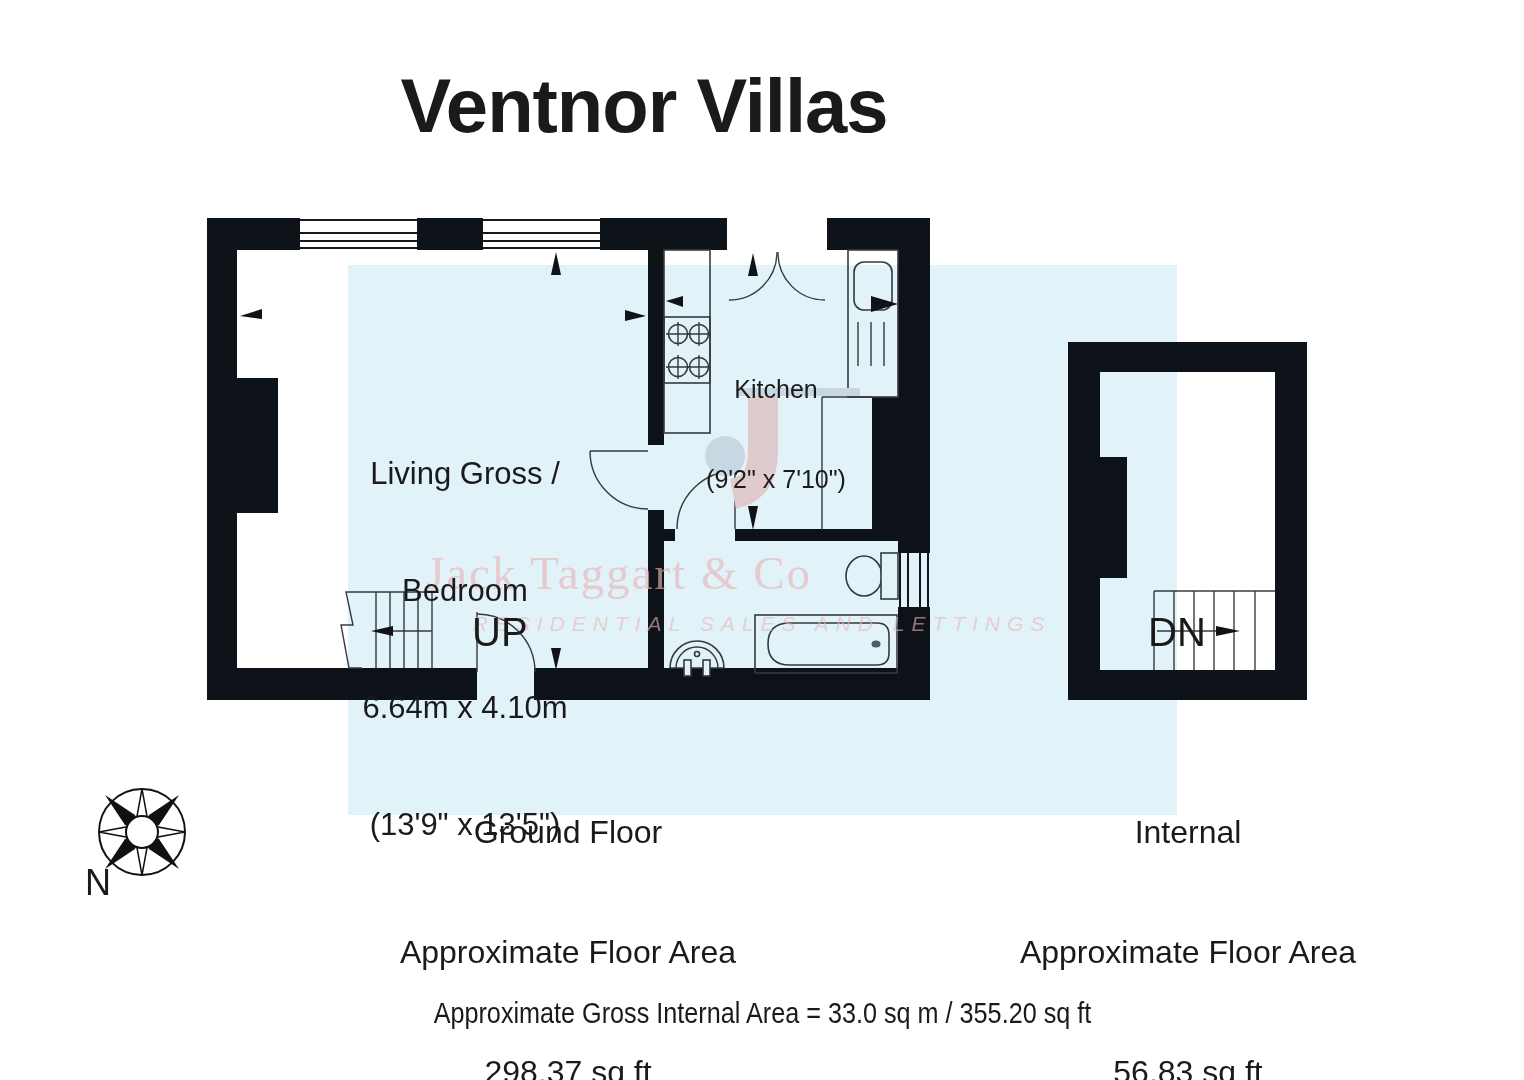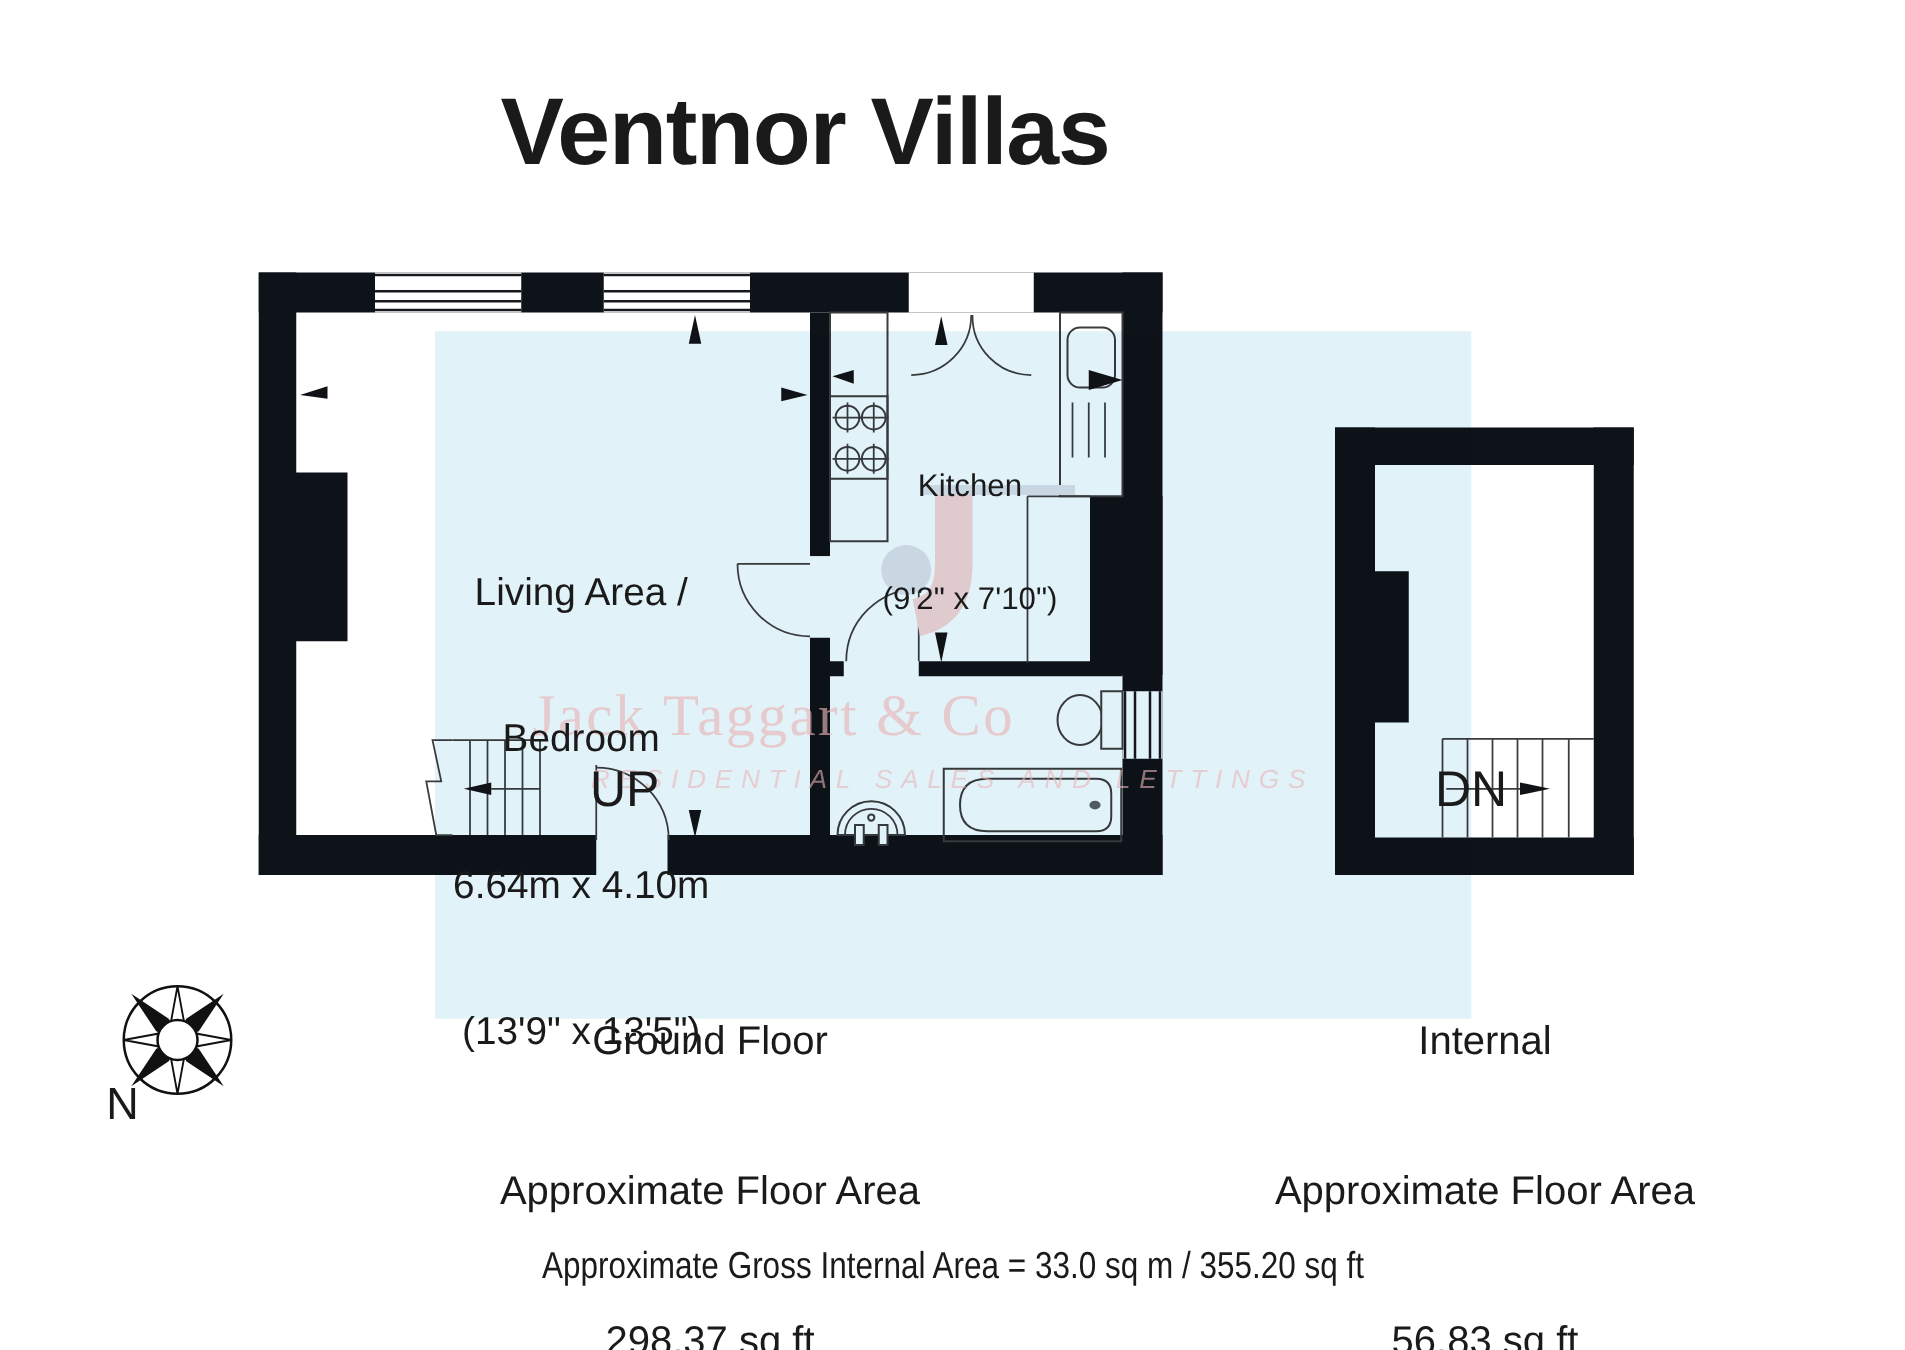--- a/index.html
+++ b/index.html
@@ -165,21 +165,21 @@
 
     <rect x="348" y="265" width="829" height="550" style="mix-blend-mode:multiply" fill="#e2f2f9"></rect>
   </svg>
 
   <div class="txt wm-brand">Jack Taggart &amp; Co</div>
   <div class="txt wm-tagline">RESIDENTIAL SALES AND LETTINGS</div>
 
   <div class="txt title">Ventnor Villas</div>
 
   <div class="txt room-label living">
-    <p>Living Area /</p>
+    <p>Living Gross /</p>
     <p>Bedroom</p>
     <p>6.64m x 4.10m</p>
     <p>(13'9" x 13'5")</p>
   </div>
   <div class="txt kitchen-label">
     <p>Kitchen</p>
     <p>(9'2" x 7'10")</p>
   </div>
 
   <div class="txt stair-txt up">UP</div>

